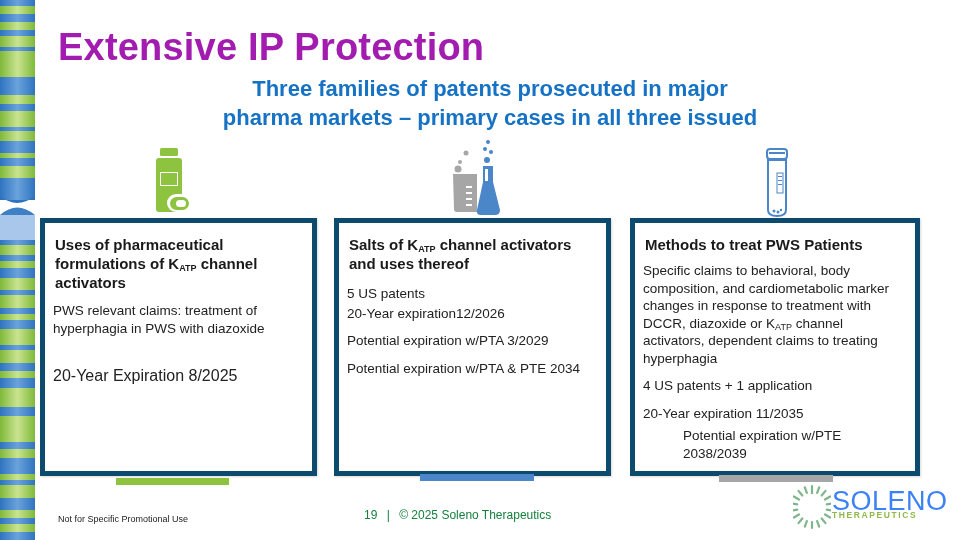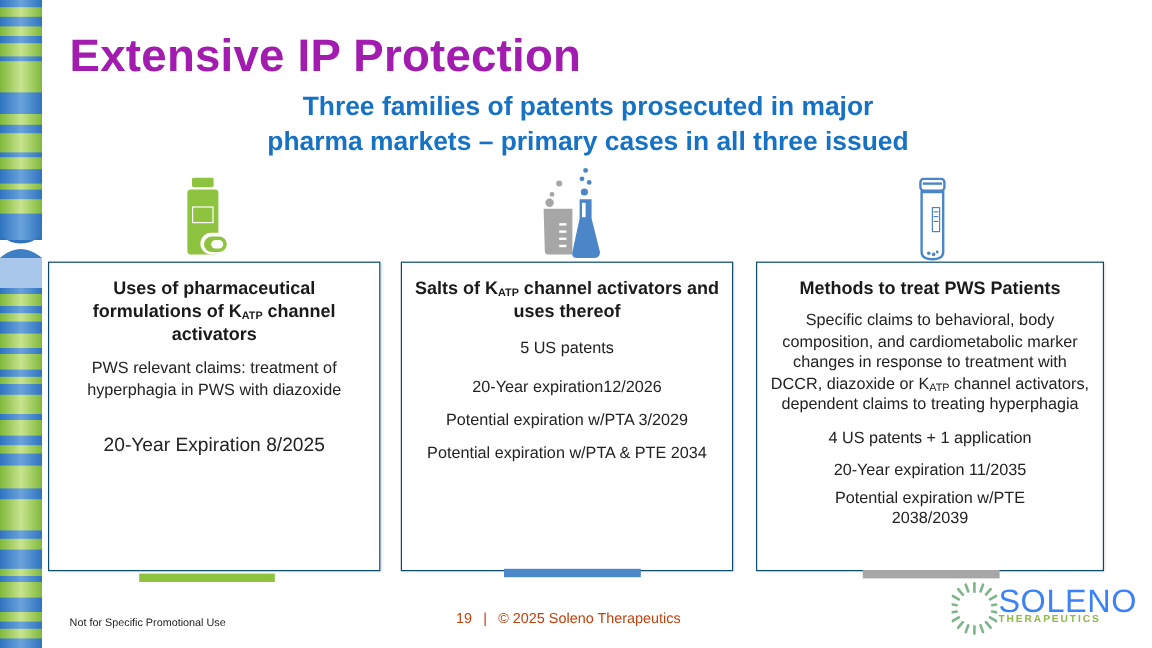--- a/index.html
+++ b/index.html
@@ -18,36 +18,36 @@
       margin: 0;
     }
     .subtitle {
       position: absolute; left: 170px; width: 640px; top: 74px;
       text-align: center; color: #1672c4; font-weight: bold;
       font-size: 22px; line-height: 29px; margin: 0;
     }
     .icon { position: absolute; }
     .card {
       position: absolute; top: 218px; height: 258px;
-      border: 1px solid #0c4a6e; box-shadow: 1px 1px 2px rgba(0,0,0,0.15);
-      background: #fff; text-align: center; box-sizing: border-box;
+      border: 5px solid #0c4a6e; box-shadow: 1px 1px 2px rgba(0,0,0,0.15);
+      background: #fff; text-align: left; box-sizing: border-box;
     }
     .card h3 {
       margin: 12px 10px 0 10px; font-size: 15px; line-height: 19px; font-weight: bold; color: #1a1a1a;
     }
     .card p {
       margin: 8px 8px 0 8px; font-size: 13.5px; line-height: 17.5px; color: #222;
     }
     sub { font-size: 9px; vertical-align: -2px; line-height: 0; }
     .bar { position: absolute; height: 7px; }
     .footer-left {
       position: absolute; left: 58px; top: 514px; font-size: 9px; color: #222;
     }
     .footer-center {
-      position: absolute; left: 380px; top: 508px; font-size: 12px; color: #c2410c;
+      position: absolute; left: 364px; top: 508px; font-size: 12px; color: #15803d;
     }
     .logo { position: absolute; left: 793px; top: 484px; width: 130px; height: 46px; }
     .logo-text1 { position: absolute; left: 39px; top: 2px; font-size: 27px; color: #3b82f6; letter-spacing: 0.5px; }
     .logo-text2 { position: absolute; left: 39px; top: 26px; font-size: 8.5px; color: #8fb84a; letter-spacing: 1.6px; font-weight: bold; }
   </style>
 </head>
 <body>
 
 <svg class="chromo" viewBox="0 0 35 540" preserveAspectRatio="none">
   <defs>
@@ -148,21 +148,21 @@
   </h3>
   <p style="margin-top:10px;">PWS relevant claims: treatment of hyperphagia in PWS with diazoxide</p>
   <p style="font-size:16px; margin-top:30px;">20-Year Expiration 8/2025</p>
 </div>
 <div class="bar" style="left:116px; top:478px; width:113px; background:#8dc33f;"></div>
 
 <div class="card" style="left:334px; width:277px;">
   <h3>
     <span>Salts of K</span><sub>ATP</sub><span> channel activators and uses thereof</span>
   </h3>
-  <p style="margin-top:12px; margin-bottom:15px;">5 US patents</p>
+  <p style="margin-top:12px; margin-bottom:2px;">5 US patents</p>
   <p style="margin-top:0;">20-Year expiration12/2026</p>
   <p style="margin-top:10px;">Potential expiration w/PTA 3/2029</p>
   <p style="margin-top:10px;">Potential expiration w/PTA &amp; PTE 2034</p>
 </div>
 <div class="bar" style="left:420px; top:474px; width:114px; background:#4a86c8;"></div>
 
 <div class="card" style="left:630px; width:290px;">
   <h3>Methods to treat PWS Patients</h3>
   <p>
     <span>Specific claims to behavioral, body composition, and cardiometabolic marker changes in response to treatment with DCCR, diazoxide or K</span><sub>ATP</sub><span> channel activators, dependent claims to treating hyperphagia</span>

